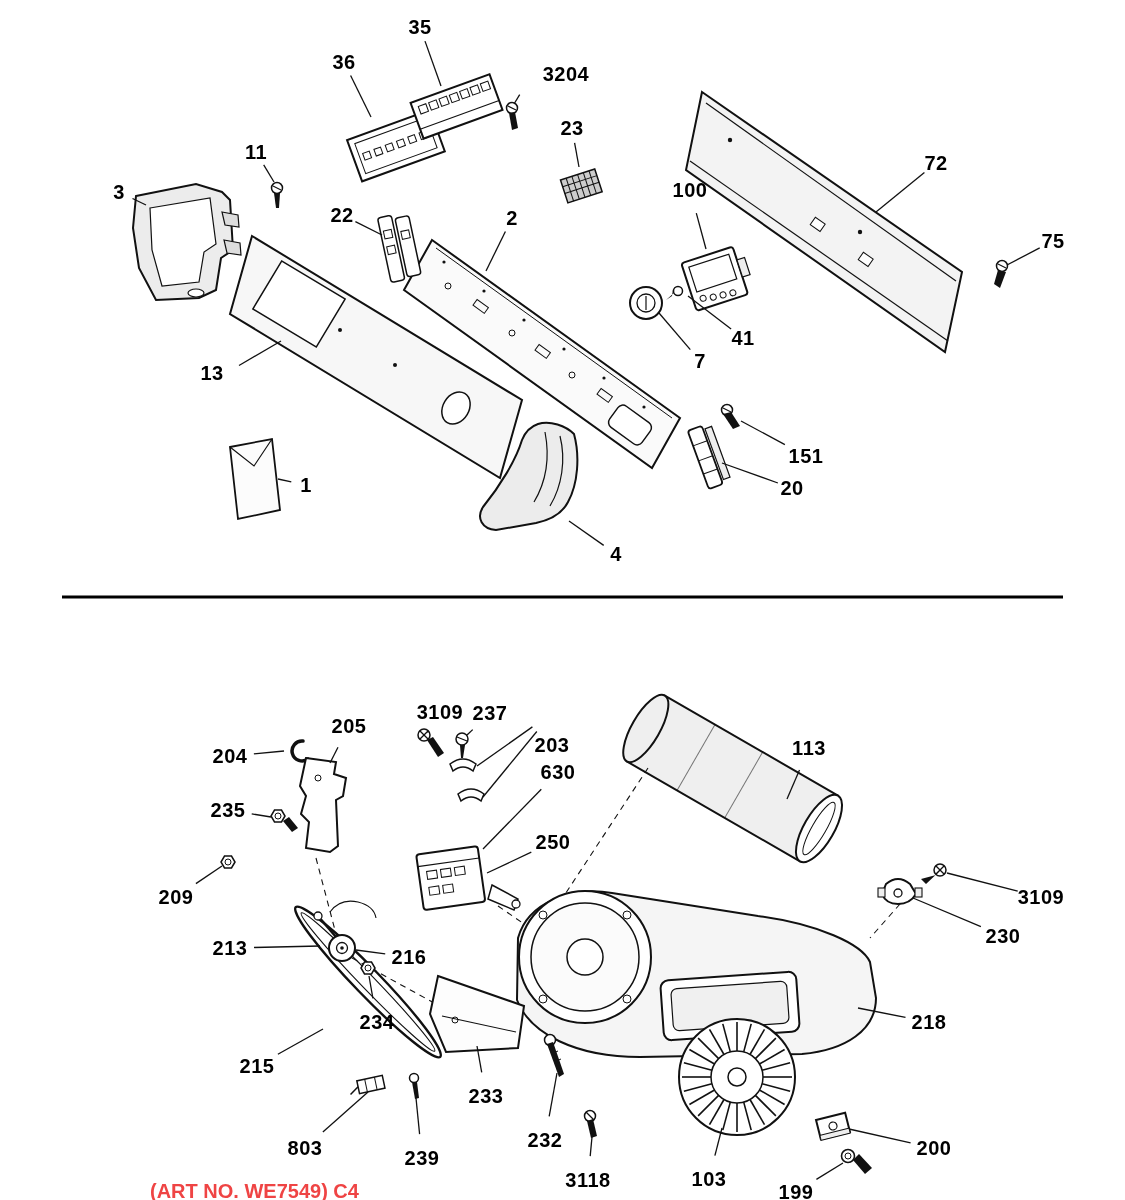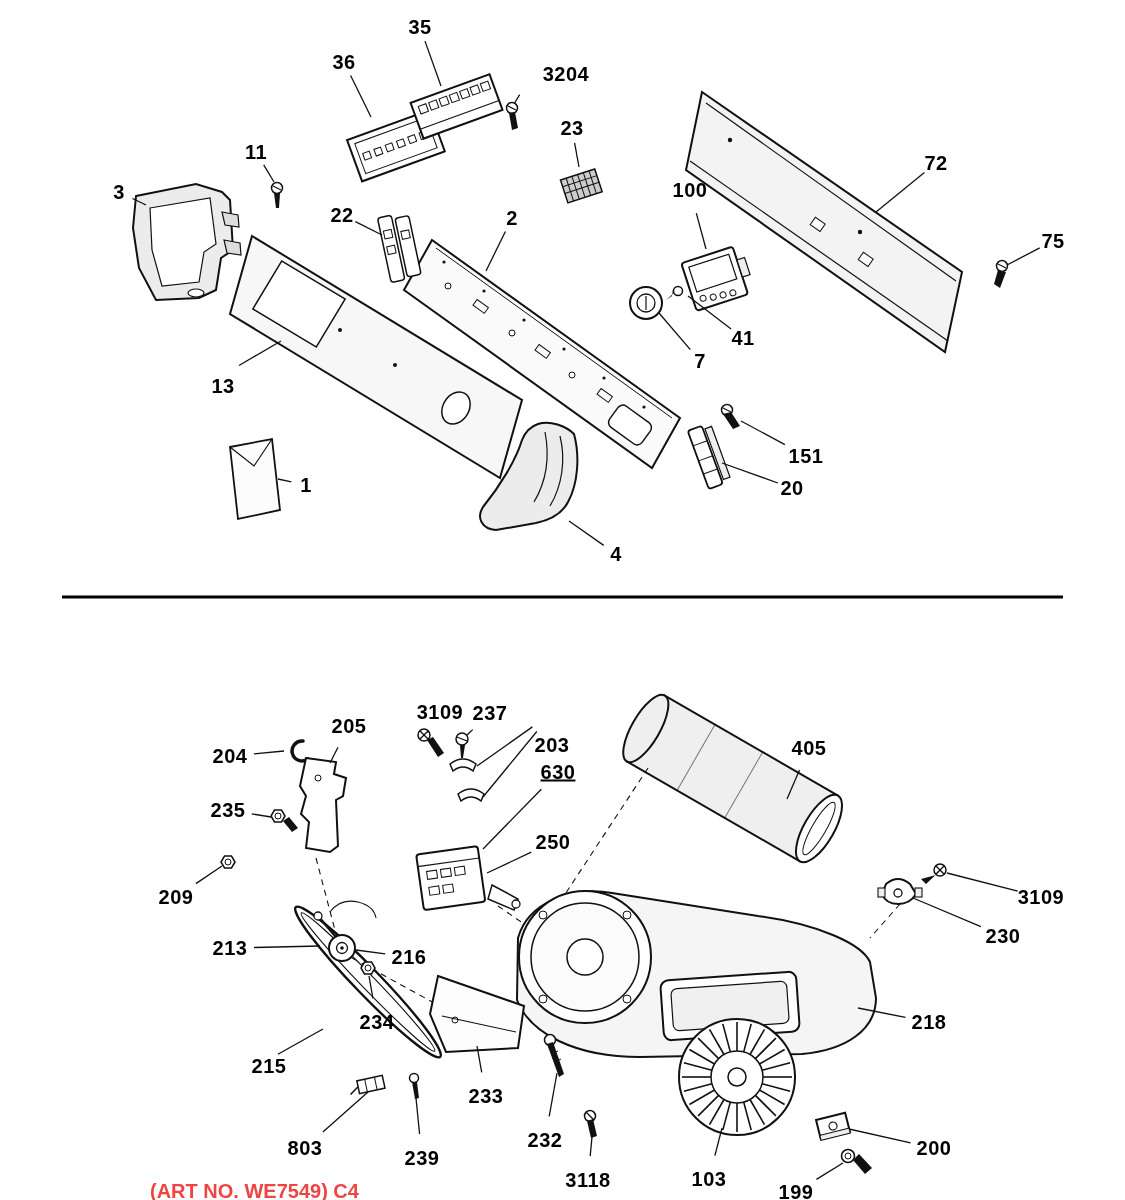--- a/index.html
+++ b/index.html
@@ -422,39 +422,39 @@
       <div class="callout" style="left: 572px; top: 128px;">23</div>
       <div class="callout" style="left: 256px; top: 152px;">11</div>
       <div class="callout" style="left: 119px; top: 192px;">3</div>
       <div class="callout" style="left: 342px; top: 215px;">22</div>
       <div class="callout" style="left: 512px; top: 218px;">2</div>
       <div class="callout" style="left: 690px; top: 190px;">100</div>
       <div class="callout" style="left: 936px; top: 163px;">72</div>
       <div class="callout" style="left: 1053px; top: 241px;">75</div>
       <div class="callout" style="left: 743px; top: 338px;">41</div>
       <div class="callout" style="left: 700px; top: 361px;">7</div>
-      <div class="callout" style="left: 223px; top: 373px; margin-top: 13px;">13</div>
+      <div class="callout" style="left: 212px; top: 373px;">13</div>
       <div class="callout" style="left: 806px; top: 456px;">151</div>
       <div class="callout" style="left: 792px; top: 488px;">20</div>
       <div class="callout" style="left: 306px; top: 485px;">1</div>
       <div class="callout" style="left: 616px; top: 554px;">4</div>
       <div class="callout" style="left: 440px; top: 712px;">3109</div>
       <div class="callout" style="left: 490px; top: 713px;">237</div>
       <div class="callout" style="left: 552px; top: 713px; margin-top: 32px;">203</div>
       <div class="callout" style="left: 349px; top: 726px;">205</div>
       <div class="callout" style="left: 230px; top: 756px;">204</div>
-      <div class="callout" style="left: 558px; top: 772px; text-decoration: underline;">630</div>
+      <div class="callout" style="left: 558px; top: 772px;">630</div>
       <div class="callout" style="left: 228px; top: 810px;">235</div>
       <div class="callout" style="left: 553px; top: 842px;">250</div>
-      <div class="callout" style="left: 809px; top: 748px;">405</div>
+      <div class="callout" style="left: 809px; top: 748px;">113</div>
       <div class="callout" style="left: 176px; top: 897px;">209</div>
       <div class="callout" style="left: 230px; top: 948px;">213</div>
       <div class="callout" style="left: 409px; top: 957px;">216</div>
       <div class="callout" style="left: 377px; top: 1022px;">234</div>
-      <div class="callout" style="left: 269px; top: 1066px;">215</div>
+      <div class="callout" style="left: 257px; top: 1066px;">215</div>
       <div class="callout" style="left: 486px; top: 1096px;">233</div>
       <div class="callout" style="left: 545px; top: 1140px;">232</div>
       <div class="callout" style="left: 588px; top: 1180px;">3118</div>
       <div class="callout" style="left: 709px; top: 1179px;">103</div>
       <div class="callout" style="left: 1003px; top: 936px;">230</div>
       <div class="callout" style="left: 1041px; top: 897px;">3109</div>
       <div class="callout" style="left: 929px; top: 1022px;">218</div>
       <div class="callout" style="left: 934px; top: 1148px;">200</div>
       <div class="callout" style="left: 796px; top: 1192px;">199</div>
       <div class="callout" style="left: 305px; top: 1148px;">803</div>

